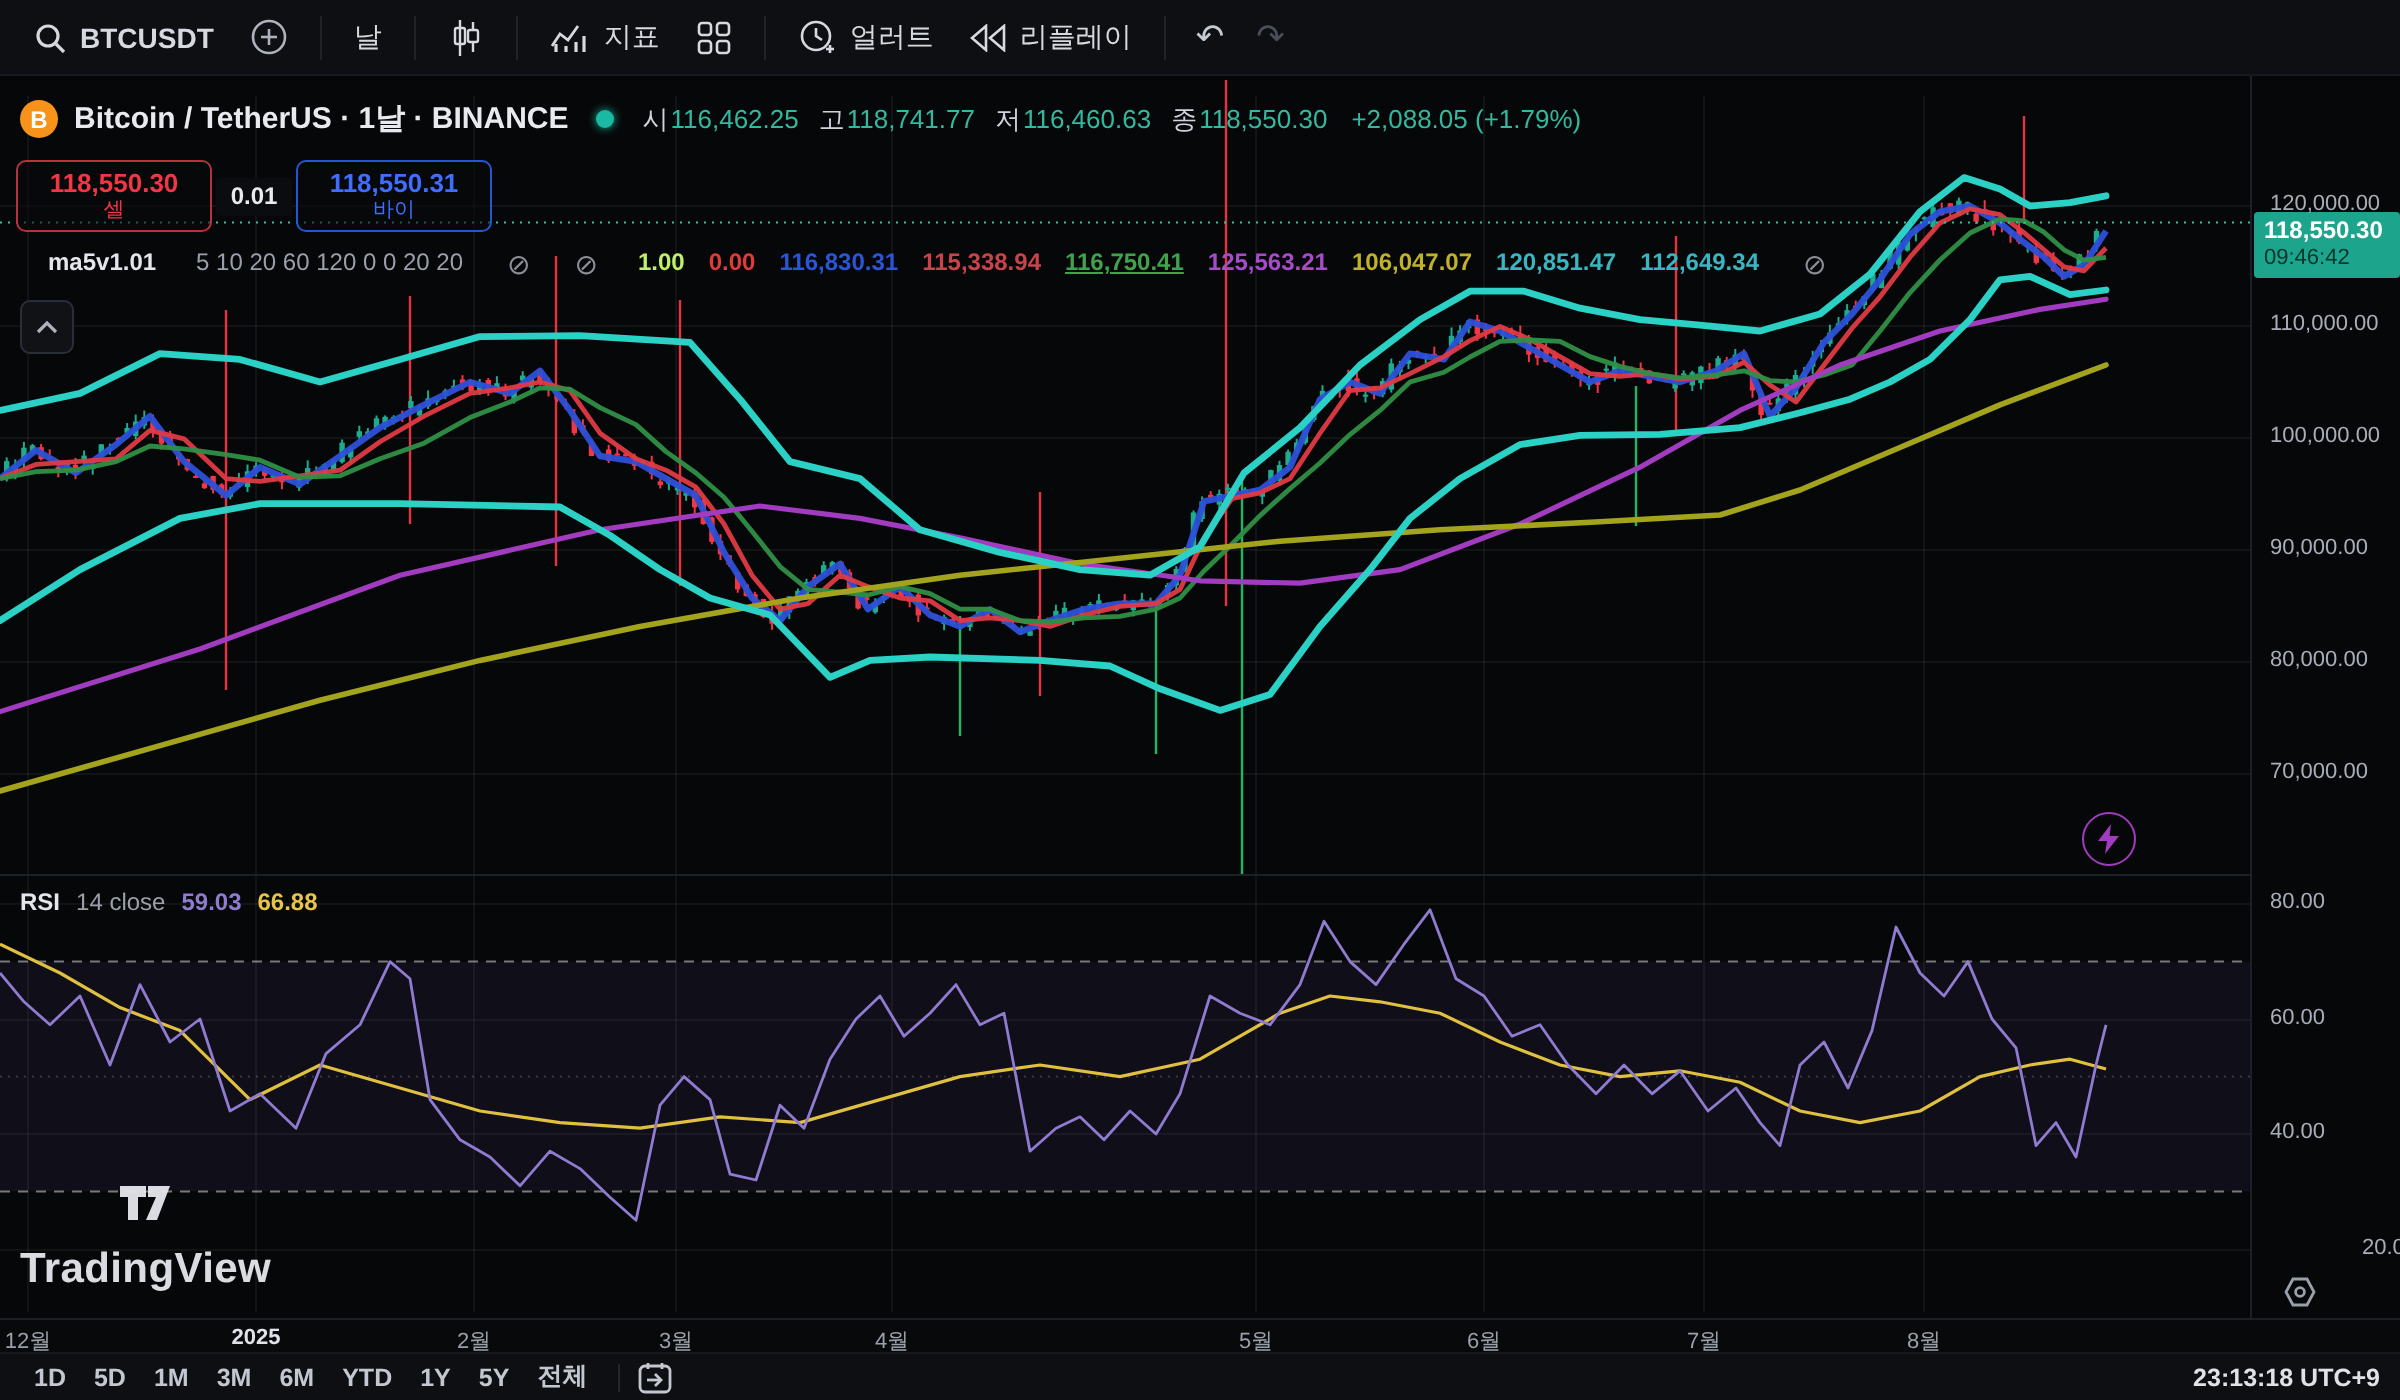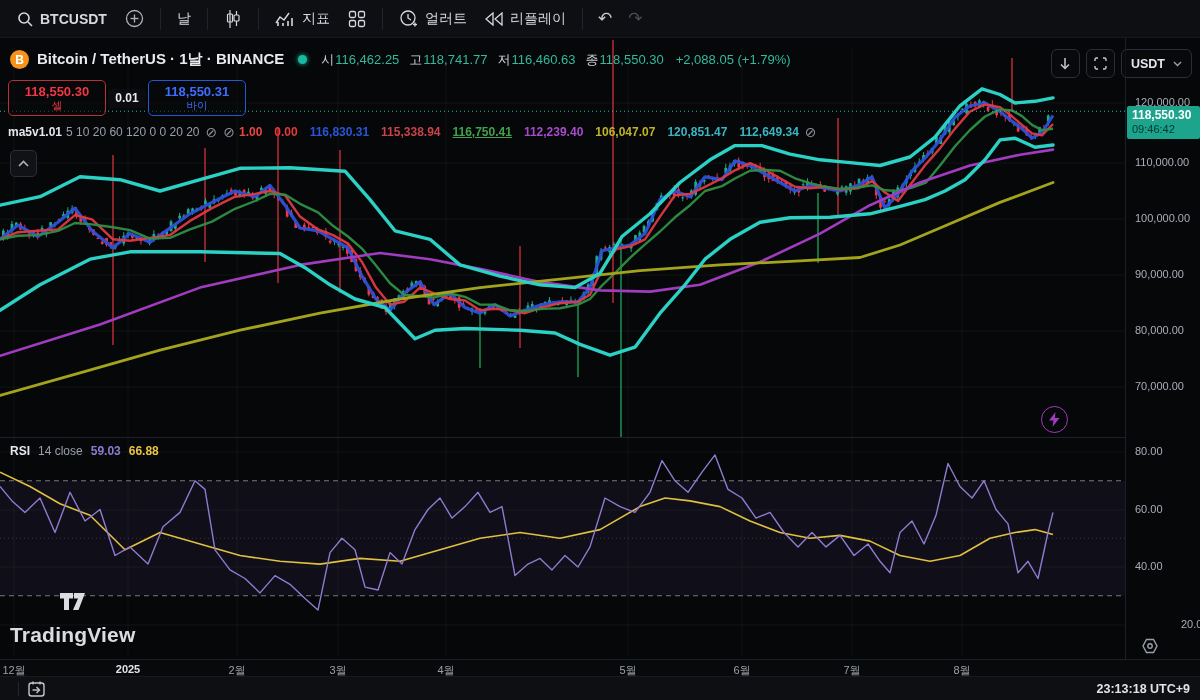--- a/index.html
+++ b/index.html
@@ -26,21 +26,21 @@
   .change{color:#32b9a0;font-size:13px;margin-left:2px;}
 
   .orderrow{position:absolute;left:8px;top:80px;display:flex;align-items:center;z-index:20;}
   .obtn{width:98px;height:36px;border-radius:5px;background:rgba(8,9,11,.55);display:flex;flex-direction:column;align-items:center;justify-content:center;line-height:1.05;cursor:pointer;box-sizing:border-box;}
   .obtn .p{font-size:13px;font-weight:700;}
   .obtn .t{font-size:10.5px;margin-top:1px;}
   .sell{border:1px solid #b8313c;color:#f23645;}
   .spread{width:38px;height:19px;margin:0 2px;background:#0b0c0f;color:#e8eaef;font:700 12px "Liberation Sans","DejaVu Sans",sans-serif;display:flex;align-items:center;justify-content:center;border-radius:2px;}
   .buy{border:1px solid #2457d6;color:#3f6dff;}
 
-  .indrow{position:absolute;left:8px;top:124px;display:flex;align-items:center;gap:4px;font-size:12px;z-index:20;white-space:nowrap;}
+  .indrow{position:absolute;left:24px;top:124px;display:flex;align-items:flex-start;gap:20px;font-size:12px;z-index:20;white-space:nowrap;}
   .indname{color:#e3e6ec;font-weight:700;}
   .indparams{color:#9aa0ab;}
   .eyeoff{color:#8b8f9a;font-size:14px;cursor:pointer;margin-left:2px;}
   .indvals{display:flex;gap:12px;font-weight:600;}
 
   .collapsebtn{position:absolute;left:10px;top:150px;width:25px;height:25px;border:1px solid #2a2e39;border-radius:5px;background:#101216;display:flex;align-items:center;justify-content:center;cursor:pointer;z-index:20;}
 
   .rsirow{position:absolute;left:10px;top:444px;display:flex;align-items:center;gap:8px;font-size:12px;z-index:20;}
   .rsiname{color:#e3e6ec;font-weight:700;text-align:center;}
   .rsiparams{color:#9aa0ab;}
@@ -712,65 +712,46 @@
       <span class="t">바이</span>
     </div>
   </div>
 
   <div class="indrow">
     <span class="indname">ma5v1.01</span>
     <span class="indparams">5 10 20 60 120 0 0 20 20</span>
     <span class="eyeoff">⊘</span>
     <span class="eyeoff">⊘</span>
     <span class="indvals" id="ind-values">
-        <span style="color: #ef4444;">1.00</span>
+        <span style="color: #bef264;">1.00</span>
         <span style="color: rgb(224, 58, 58);">0.00</span>
         <span style="color: rgb(42, 85, 216);">116,830.31</span>
         <span style="color: rgb(201, 67, 74);">115,338.94</span>
         <span style="color: rgb(63, 163, 77); text-decoration: underline;">116,750.41</span>
-        <span style="color: rgb(166, 76, 203);">112,239.40</span>
+        <span style="color: rgb(166, 76, 203);">125,563.21</span>
         <span style="color: rgb(192, 179, 42);">106,047.07</span>
         <span style="color: rgb(57, 182, 194);">120,851.47</span>
         <span style="color: rgb(57, 182, 194);">112,649.34</span>
       </span>
     <span class="eyeoff">⊘</span>
   </div>
 
   <div class="collapsebtn">
     <svg width="11" height="7" viewBox="0 0 11 7">
         <polyline points="1,6 5.5,1.5 10,6" fill="none" stroke="#aeb2bc" stroke-width="1.6"></polyline>
       </svg>
   </div>
 
   <div class="rsirow">
     <span class="rsiname">RSI</span>
     <span class="rsiparams">14 close</span>
     <span id="rsi-v1" style="font-weight: 600; color: rgb(143, 123, 208);">59.03</span>
     <span id="rsi-v2" style="font-weight: 700; color: rgb(232, 197, 71);">66.88</span>
   </div>
 
-  <div class="rightctrls">
-    <div class="sqbtn">
-      <svg width="12" height="13" viewBox="0 0 12 13">
-          <line x1="6" y1="1" x2="6" y2="11" stroke="#c6cad2" stroke-width="1.5"></line>
-          <polyline points="2,7.5 6,11.5 10,7.5" fill="none" stroke="#c6cad2" stroke-width="1.5"></polyline>
-        </svg>
-    </div>
-    <div class="sqbtn">
-      <svg width="13" height="13" viewBox="0 0 13 13">
-          <path d="M1 4 V2.5 A1.5 1.5 0 0 1 2.5 1 H4 M9 1 h1.5 A1.5 1.5 0 0 1 12 2.5 V4 M12 9 v1.5 A1.5 1.5 0 0 1 10.5 12 H9 M4 12 H2.5 A1.5 1.5 0 0 1 1 10.5 V9" fill="none" stroke="#c6cad2" stroke-width="1.4"></path>
-        </svg>
-    </div>
-    <div class="usdt">
-      <span>USDT</span>
-      <svg width="9" height="6" viewBox="0 0 9 6">
-          <polyline points="1,1 4.5,4.5 8,1" fill="none" stroke="#9aa0aa" stroke-width="1.4"></polyline>
-        </svg>
-    </div>
-  </div>
 
   <div class="axis" id="price-axis">
     <div class="pricetag">
       <div class="pp">118,550.30</div>
       <div class="tt">09:46:42</div>
     </div>
     <div class="axgear">
       <svg width="20" height="20" viewBox="0 0 20 20">
           <path d="M6.5 3.5 h7 l3.5 6.5 -3.5 6.5 h-7 L3 10 Z" fill="none" stroke="#9aa0aa" stroke-width="1.4"></path>
           <circle cx="10" cy="10" r="2.2" fill="none" stroke="#9aa0aa" stroke-width="1.4"></circle>
@@ -808,20 +789,31 @@
     <span class="wtxt">TradingView</span>
   </div>
 
   <div class="lightning">
     <svg width="11" height="15" viewBox="0 0 11 15">
         <polygon points="6.5,0 0,8.5 4.5,8.5 3.5,15 10.5,6 5.8,6" fill="#a13bbf"></polygon>
       </svg>
   </div>
 
   <div class="botbar">
+    <span id="range-group" style="display:flex;align-items:center">
+        <button class="rangebtn">1D</button>
+        <button class="rangebtn">5D</button>
+        <button class="rangebtn">1M</button>
+        <button class="rangebtn">3M</button>
+        <button class="rangebtn">6M</button>
+        <button class="rangebtn">YTD</button>
+        <button class="rangebtn">1Y</button>
+        <button class="rangebtn">5Y</button>
+        <button class="rangebtn">전체</button>
+      </span>
     <span class="bsep"></span>
     <span style="cursor:pointer;display:flex">
       <svg width="19" height="18" viewBox="0 0 19 18">
           <rect x="2" y="3" width="15" height="13" rx="2.5" fill="none" stroke="#c3c7d0" stroke-width="1.4"></rect>
           <line x1="6" y1="1.5" x2="6" y2="4.5" stroke="#c3c7d0" stroke-width="1.4"></line>
           <line x1="13" y1="1.5" x2="13" y2="4.5" stroke="#c3c7d0" stroke-width="1.4"></line>
           <line x1="5.5" y1="10" x2="12" y2="10" stroke="#c3c7d0" stroke-width="1.4"></line>
           <polyline points="9.5,7 12.5,10 9.5,13" fill="none" stroke="#c3c7d0" stroke-width="1.4"></polyline>
         </svg>
     </span>

